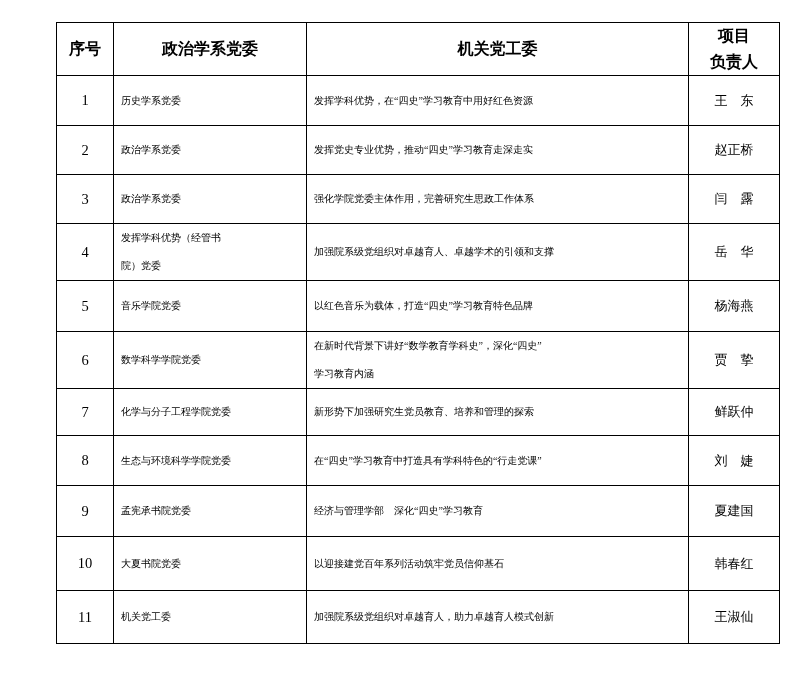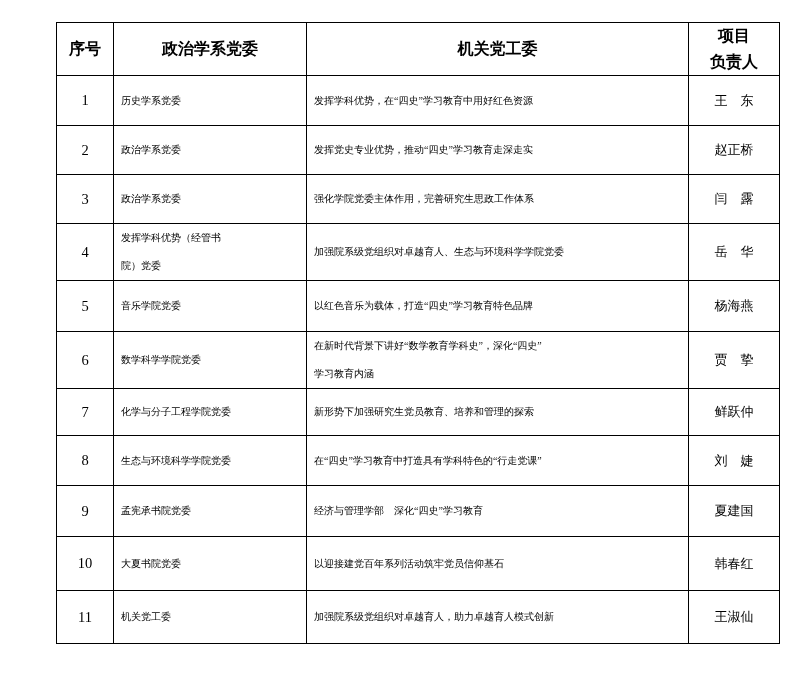--- a/index.html
+++ b/index.html
@@ -108,21 +108,21 @@
     <tr>
       <td class="cell-no">3</td>
       <td class="cell-org">政治学系党委</td>
       <td class="cell-proj">强化学院党委主体作用，完善研究生思政工作体系</td>
       <td class="cell-lead">闫　露</td>
     </tr>
     <tr>
       <td class="cell-no">4</td>
       <td class="cell-org">发挥学科优势（经管书
 院）党委</td>
-      <td class="cell-proj">加强院系级党组织对卓越育人、生态与环境科学学院党委</td>
+      <td class="cell-proj">加强院系级党组织对卓越育人、卓越学术的引领和支撑</td>
       <td class="cell-lead">岳　华</td>
     </tr>
     <tr>
       <td class="cell-no">5</td>
       <td class="cell-org">音乐学院党委</td>
       <td class="cell-proj">以红色音乐为载体，打造“四史”学习教育特色品牌</td>
       <td class="cell-lead">杨海燕</td>
     </tr>
     <tr>
       <td class="cell-no">6</td>

